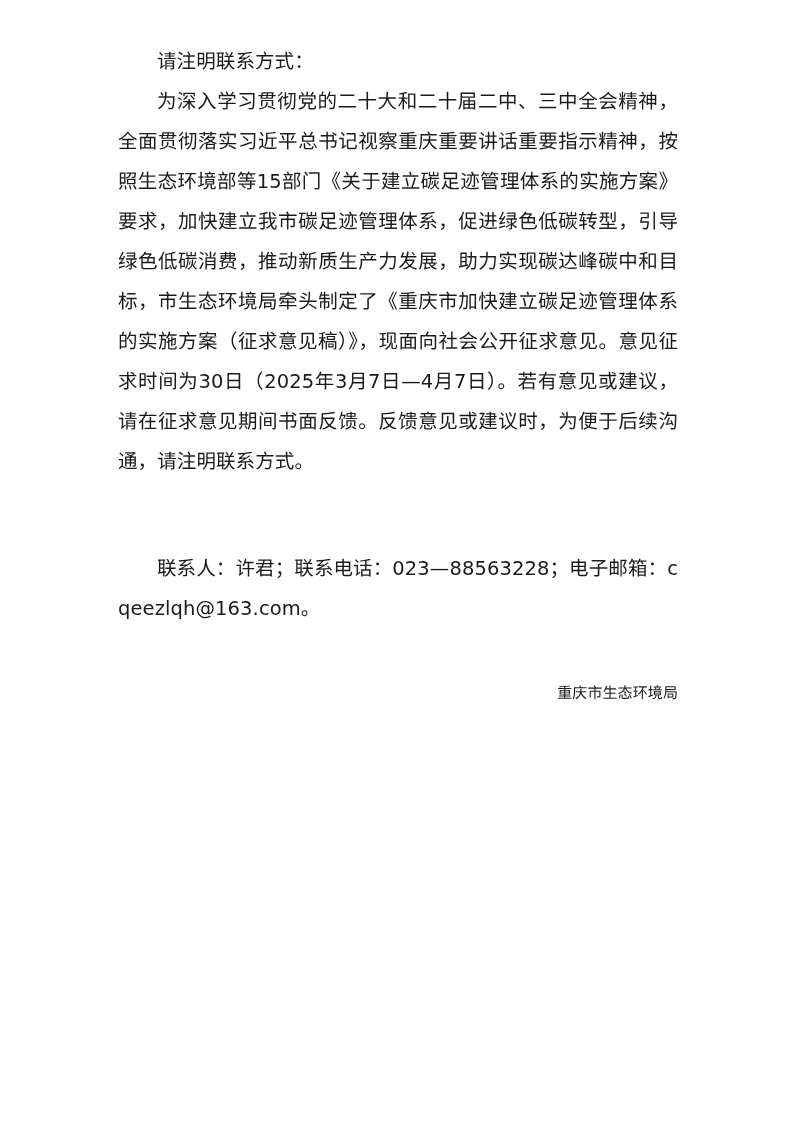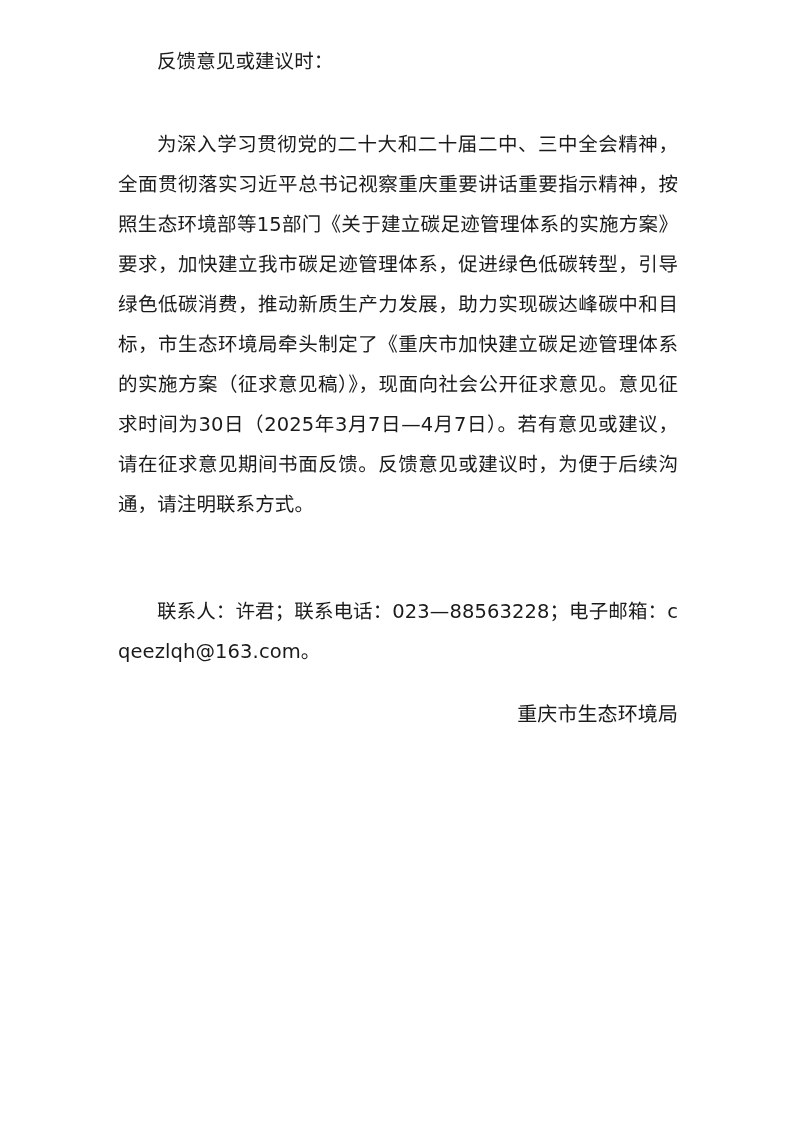--- a/index.html
+++ b/index.html
@@ -52,44 +52,43 @@
   }
   .title-line {
     display: block;
     white-space: nowrap;
   }
   .greeting {
     margin-top: 42px;
     text-indent: 2em;
   }
   .body-main {
-    margin-top: 43px;
   }
   .contact {
     margin-top: 67px;
     text-indent: 2em;
     word-break: break-all;
   }
   .signature {
-    margin-top: 22px;
-    font-size: 20px;
+    margin-top: 44px;
+    font-size: 15px;
     line-height: 40px;
     text-align: right;
     letter-spacing: 0.1px;
   }
 </style>
 </head>
 <body>
 
 <div class="page">
   <div class="content">
 
 
 
-    <p class="para greeting">反馈意见或建议时：</p>
+    <p class="para greeting">请注明联系方式：</p>
 
     <p class="para indent body-main">为深入学习贯彻党的二十大和二十届二中、三中全会精神，全面贯彻落实习近平总书记视察重庆重要讲话重要指示精神，按照生态环境部等15部门《关于建立碳足迹管理体系的实施方案》要求，加快建立我市碳足迹管理体系，促进绿色低碳转型，引导绿色低碳消费，推动新质生产力发展，助力实现碳达峰碳中和目标，市生态环境局牵头制定了《重庆市加快建立碳足迹管理体系的实施方案（征求意见稿）》，现面向社会公开征求意见。意见征求时间为30日（2025年3月7日—4月7日）。若有意见或建议，请在征求意见期间书面反馈。反馈意见或建议时，为便于后续沟通，请注明联系方式。</p>
 
     <p class="para contact">联系人：许君；联系电话：023—88563228；电子邮箱：cqeezlqh@163.com。</p>
 
     <div class="signature">重庆市生态环境局</div>
 
   </div>
 </div>
 

